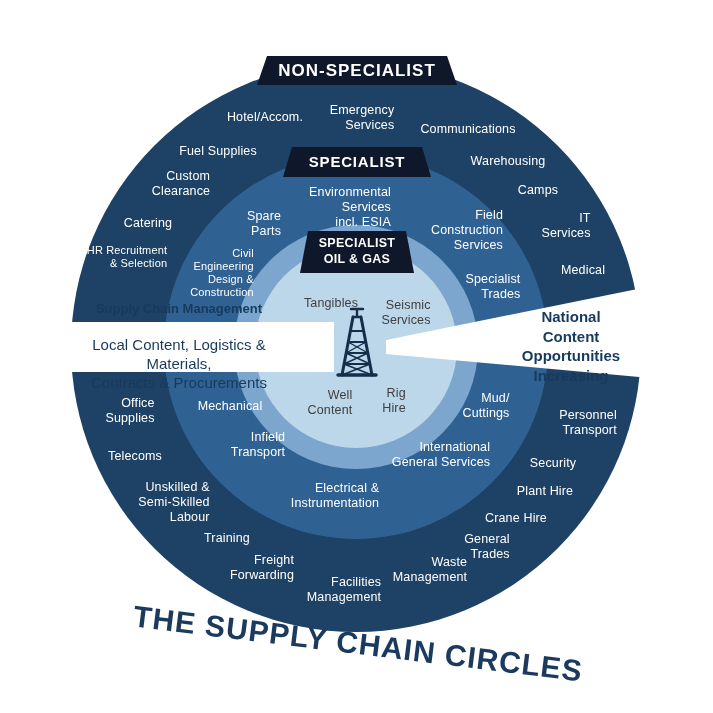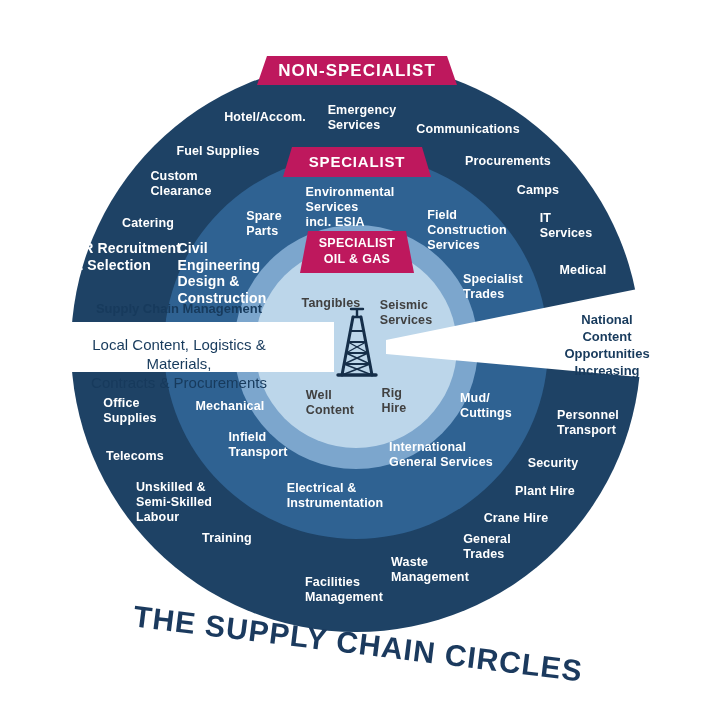--- a/index.html
+++ b/index.html
@@ -5,29 +5,29 @@
   html,body { margin:0; padding:0; background:#ffffff; }
   .stage {
     position:relative; width:713px; height:713px; overflow:hidden;
     background:#ffffff;
     font-family:"Liberation Sans","DejaVu Sans",sans-serif;
   }
   .stage svg { position:absolute; left:0; top:0; }
 
   .lbl {
     position:absolute; transform:translate(-50%,-50%);
-    text-align:left; white-space:pre-line;
-    color:#ffffff; font-weight:bold; font-size:12.5px; line-height:1.18;
+    text-align:right; white-space:pre-line;
+    color:#ffffff; font-weight:normal; font-size:12.5px; line-height:1.18;
     letter-spacing:.15px; pointer-events:none;
   }
-  .lbl.sm  { font-size:14px; }
+  .lbl.sm  { font-size:11px; }
   .lbl.dark{ color:#404040; }
 
   .banner {
-    position:absolute; background:#be185d; color:#ffffff;
+    position:absolute; background:#0f172a; color:#ffffff;
     display:flex; align-items:center; justify-content:center;
     text-align:center; font-weight:bold;
   }
   .banner span { white-space:pre-line; line-height:1.25; }
   #banner-non-specialist {
     left:257px; top:56px; width:200px; height:29px;
     font-size:17px; letter-spacing:1px;
     clip-path:polygon(10px 0, calc(100% - 10px) 0, 100% 100%, 0 100%);
   }
   #banner-specialist {
@@ -42,22 +42,22 @@
   }
 
   .callout {
     position:absolute; left:179px; top:347px; transform:translate(-50%,-50%);
     width:230px; text-align:center; color:#173a5c; line-height:1.25;
   }
   .callout .head { font-weight:bold; font-size:13px; margin-bottom:19px; }
   .callout .body { font-size:15px; white-space:pre-line; }
 
   .right-note {
-    position:absolute; left:607px; top:346px; transform:translate(-50%,-50%);
-    text-align:center; color:#173a5c; font-weight:bold; font-size:13px;
+    position:absolute; left:571px; top:346px; transform:translate(-50%,-50%);
+    text-align:center; color:#173a5c; font-weight:bold; font-size:15px;
     line-height:1.3; white-space:pre-line;
   }
 
   .main-title {
     position:absolute; left:358px; top:644px;
     transform:translate(-50%,-50%) rotate(7deg);
     color:#1b3a5e; font-weight:bold; font-size:30px; letter-spacing:1px;
     white-space:nowrap;
   }
 </style>
@@ -95,21 +95,21 @@
   <div class="banner" id="banner-oilgas">
     <span>SPECIALIST
 OIL &amp; GAS</span>
   </div>
 
   <div class="lbl" style="left:265px; top:117px">Hotel/Accom.</div>
   <div class="lbl" style="left:362px; top:118px">Emergency
 Services</div>
   <div class="lbl" style="left:468px; top:129px">Communications</div>
   <div class="lbl" style="left:218px; top:151px">Fuel Supplies</div>
-  <div class="lbl" style="left:508px; top:161px">Procurements</div>
+  <div class="lbl" style="left:508px; top:161px">Warehousing</div>
   <div class="lbl" style="left:181px; top:184px">Custom
 Clearance</div>
   <div class="lbl" style="left:538px; top:190px">Camps</div>
   <div class="lbl" style="left:148px; top:223px">Catering</div>
   <div class="lbl" style="left:566px; top:226px">IT
 Services</div>
   <div class="lbl sm" style="left:127px; top:257px">HR Recruitment
 &amp; Selection</div>
   <div class="lbl" style="left:583px; top:270px">Medical</div>
   <div class="lbl" style="left:130px; top:411px">Office
@@ -119,20 +119,22 @@
 Transport</div>
   <div class="lbl" style="left:553px; top:463px">Security</div>
   <div class="lbl" style="left:174px; top:502px">Unskilled &amp;
 Semi-Skilled
 Labour</div>
   <div class="lbl" style="left:545px; top:491px">Plant Hire</div>
   <div class="lbl" style="left:516px; top:518px">Crane Hire</div>
   <div class="lbl" style="left:227px; top:538px">Training</div>
   <div class="lbl" style="left:487px; top:547px">General
 Trades</div>
+  <div class="lbl" style="left:262px; top:568px">Freight
+Forwarding</div>
   <div class="lbl" style="left:430px; top:570px">Waste
 Management</div>
   <div class="lbl" style="left:344px; top:590px">Facilities
 Management</div>
 
   <div class="lbl" style="left:350px; top:207px">Environmental
 Services
 incl. ESIA</div>
   <div class="lbl" style="left:264px; top:224px">Spare
 Parts</div>

